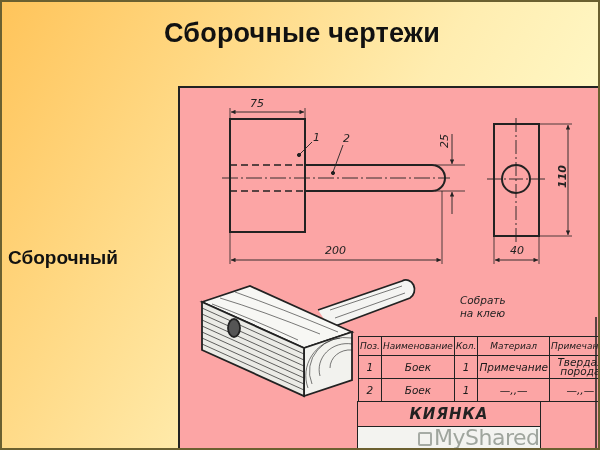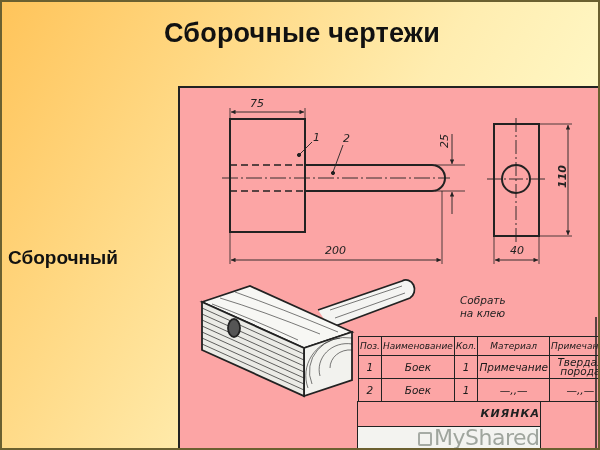--- a/index.html
+++ b/index.html
@@ -72,23 +72,23 @@
       left: 178px; top: 313px;
       width: 238px; height: 53px;
       font-family: "DejaVu Sans", sans-serif;
       font-style: italic;
     }
     .tb-name {
       position: absolute; left: 0; top: 0;
       width: 183px; height: 26px;
       border-right: 1.5px solid #222;
       border-bottom: 1.5px solid #222;
-      text-align: right;
+      text-align: center;
       line-height: 26px;
-      font-size: 11px;
+      font-size: 15px;
       font-weight: bold;
       letter-spacing: 1px;
       color: #222;
     }
     .tb-lower {
       position: absolute; left: 0; top: 26px;
       width: 183px; height: 27px;
       border-right: 1.5px solid #222;
       background: #f3f3f0;
     }

